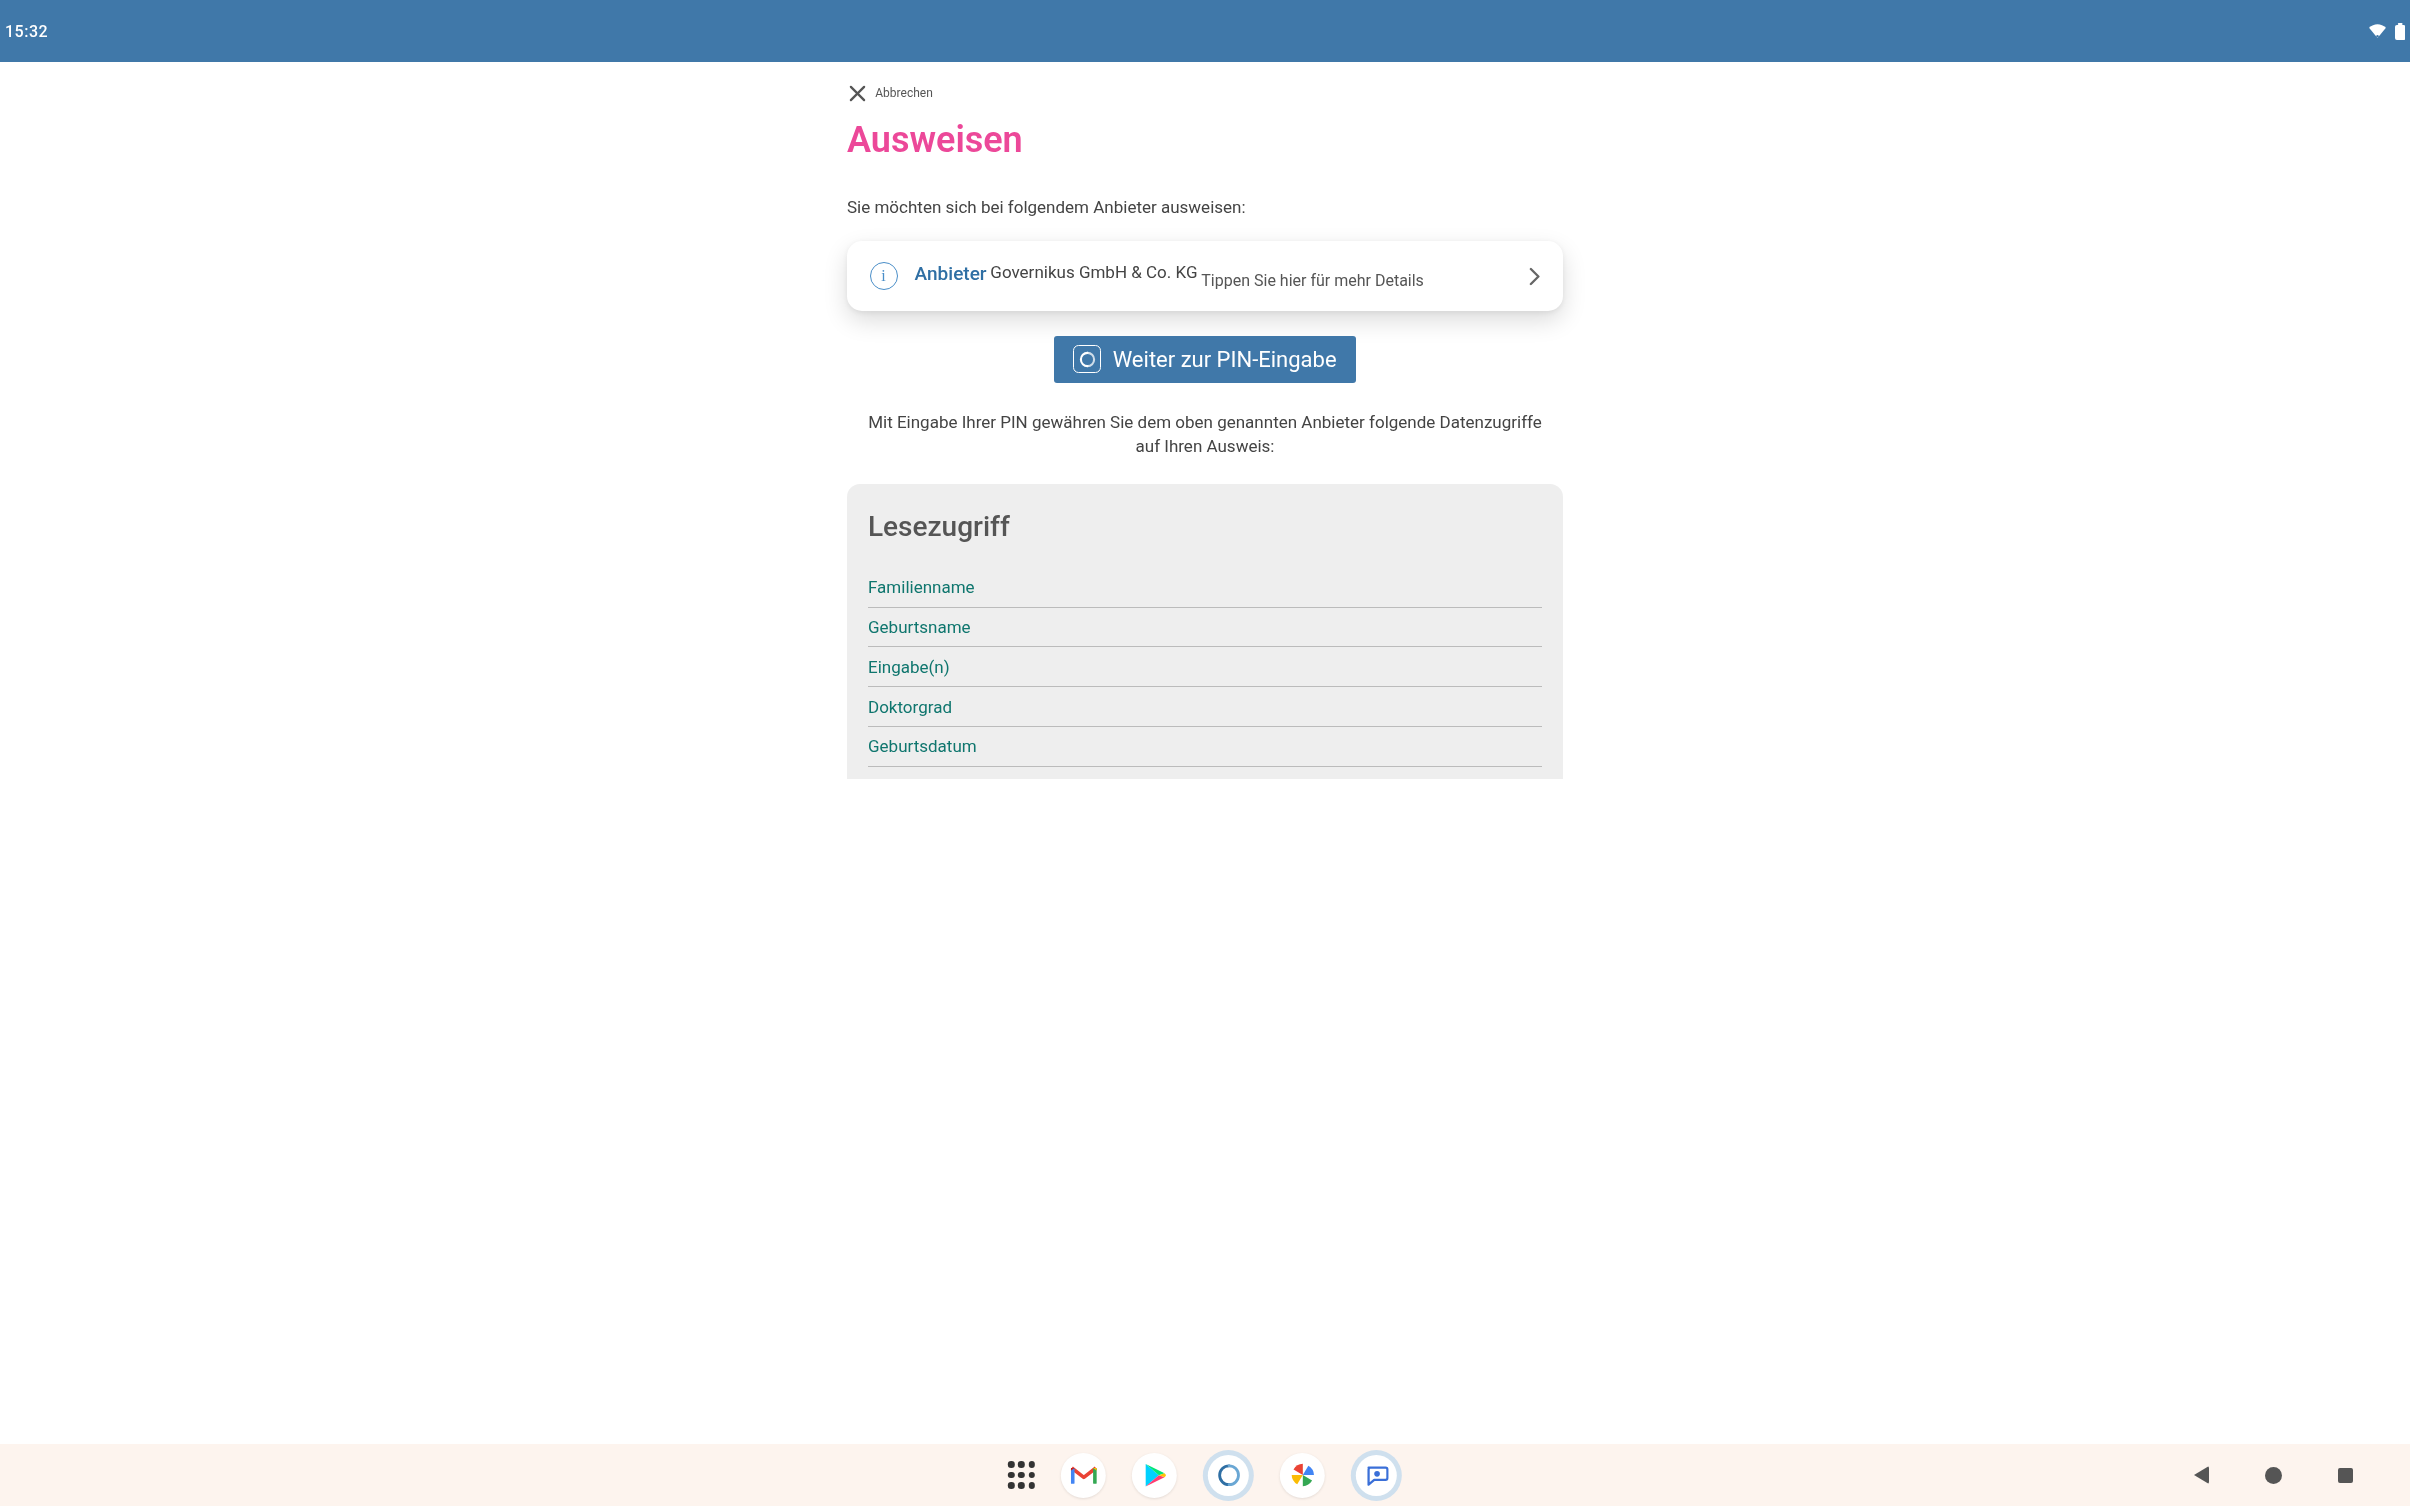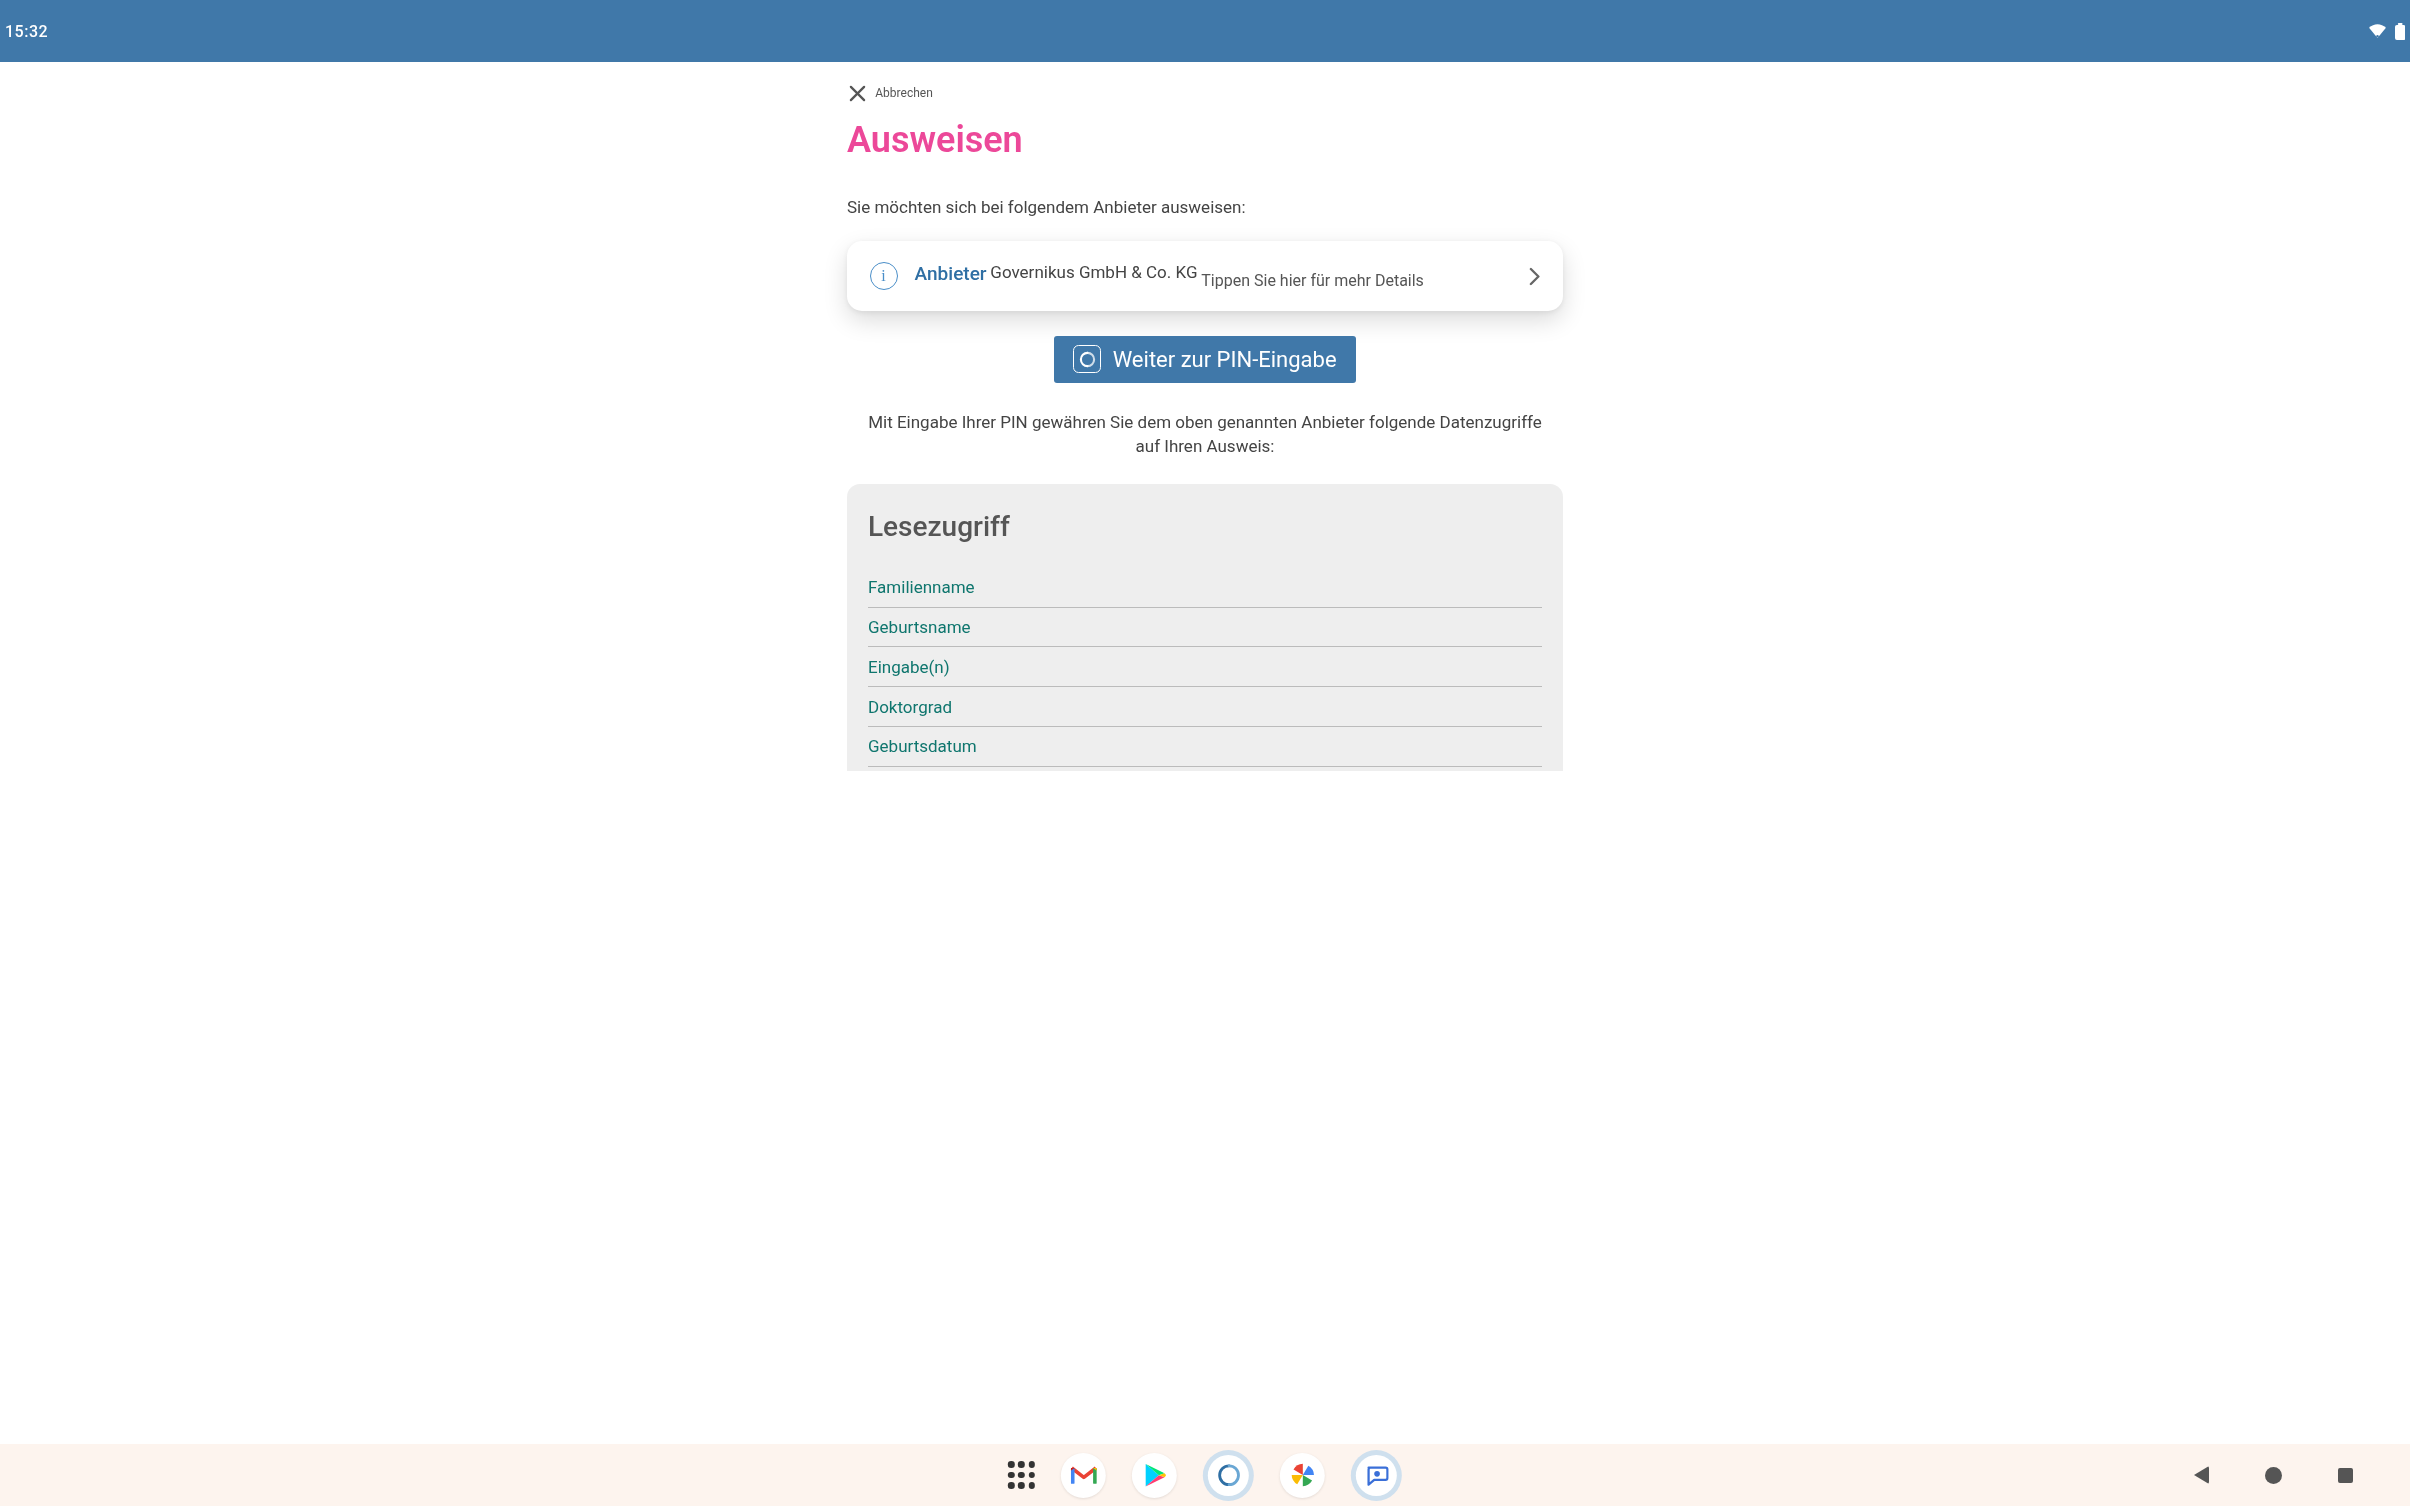--- a/index.html
+++ b/index.html
@@ -155,21 +155,21 @@
       color: #444;
       font-size: 17px;
       line-height: 1.4;
       margin: 0 17px 26px;
     }
 
     
     .read-panel {
       background: #eeeeee;
       border-radius: 13px 13px 0 0;
-      padding: 26px 21px 4px;
+      padding: 26px 21px 12px;
     }
     .read-panel h2 {
       font-size: 28px;
       font-weight: 500;
       color: #555;
       margin-bottom: 24.5px;
     }
     .read-list {
       list-style: none;
     }

